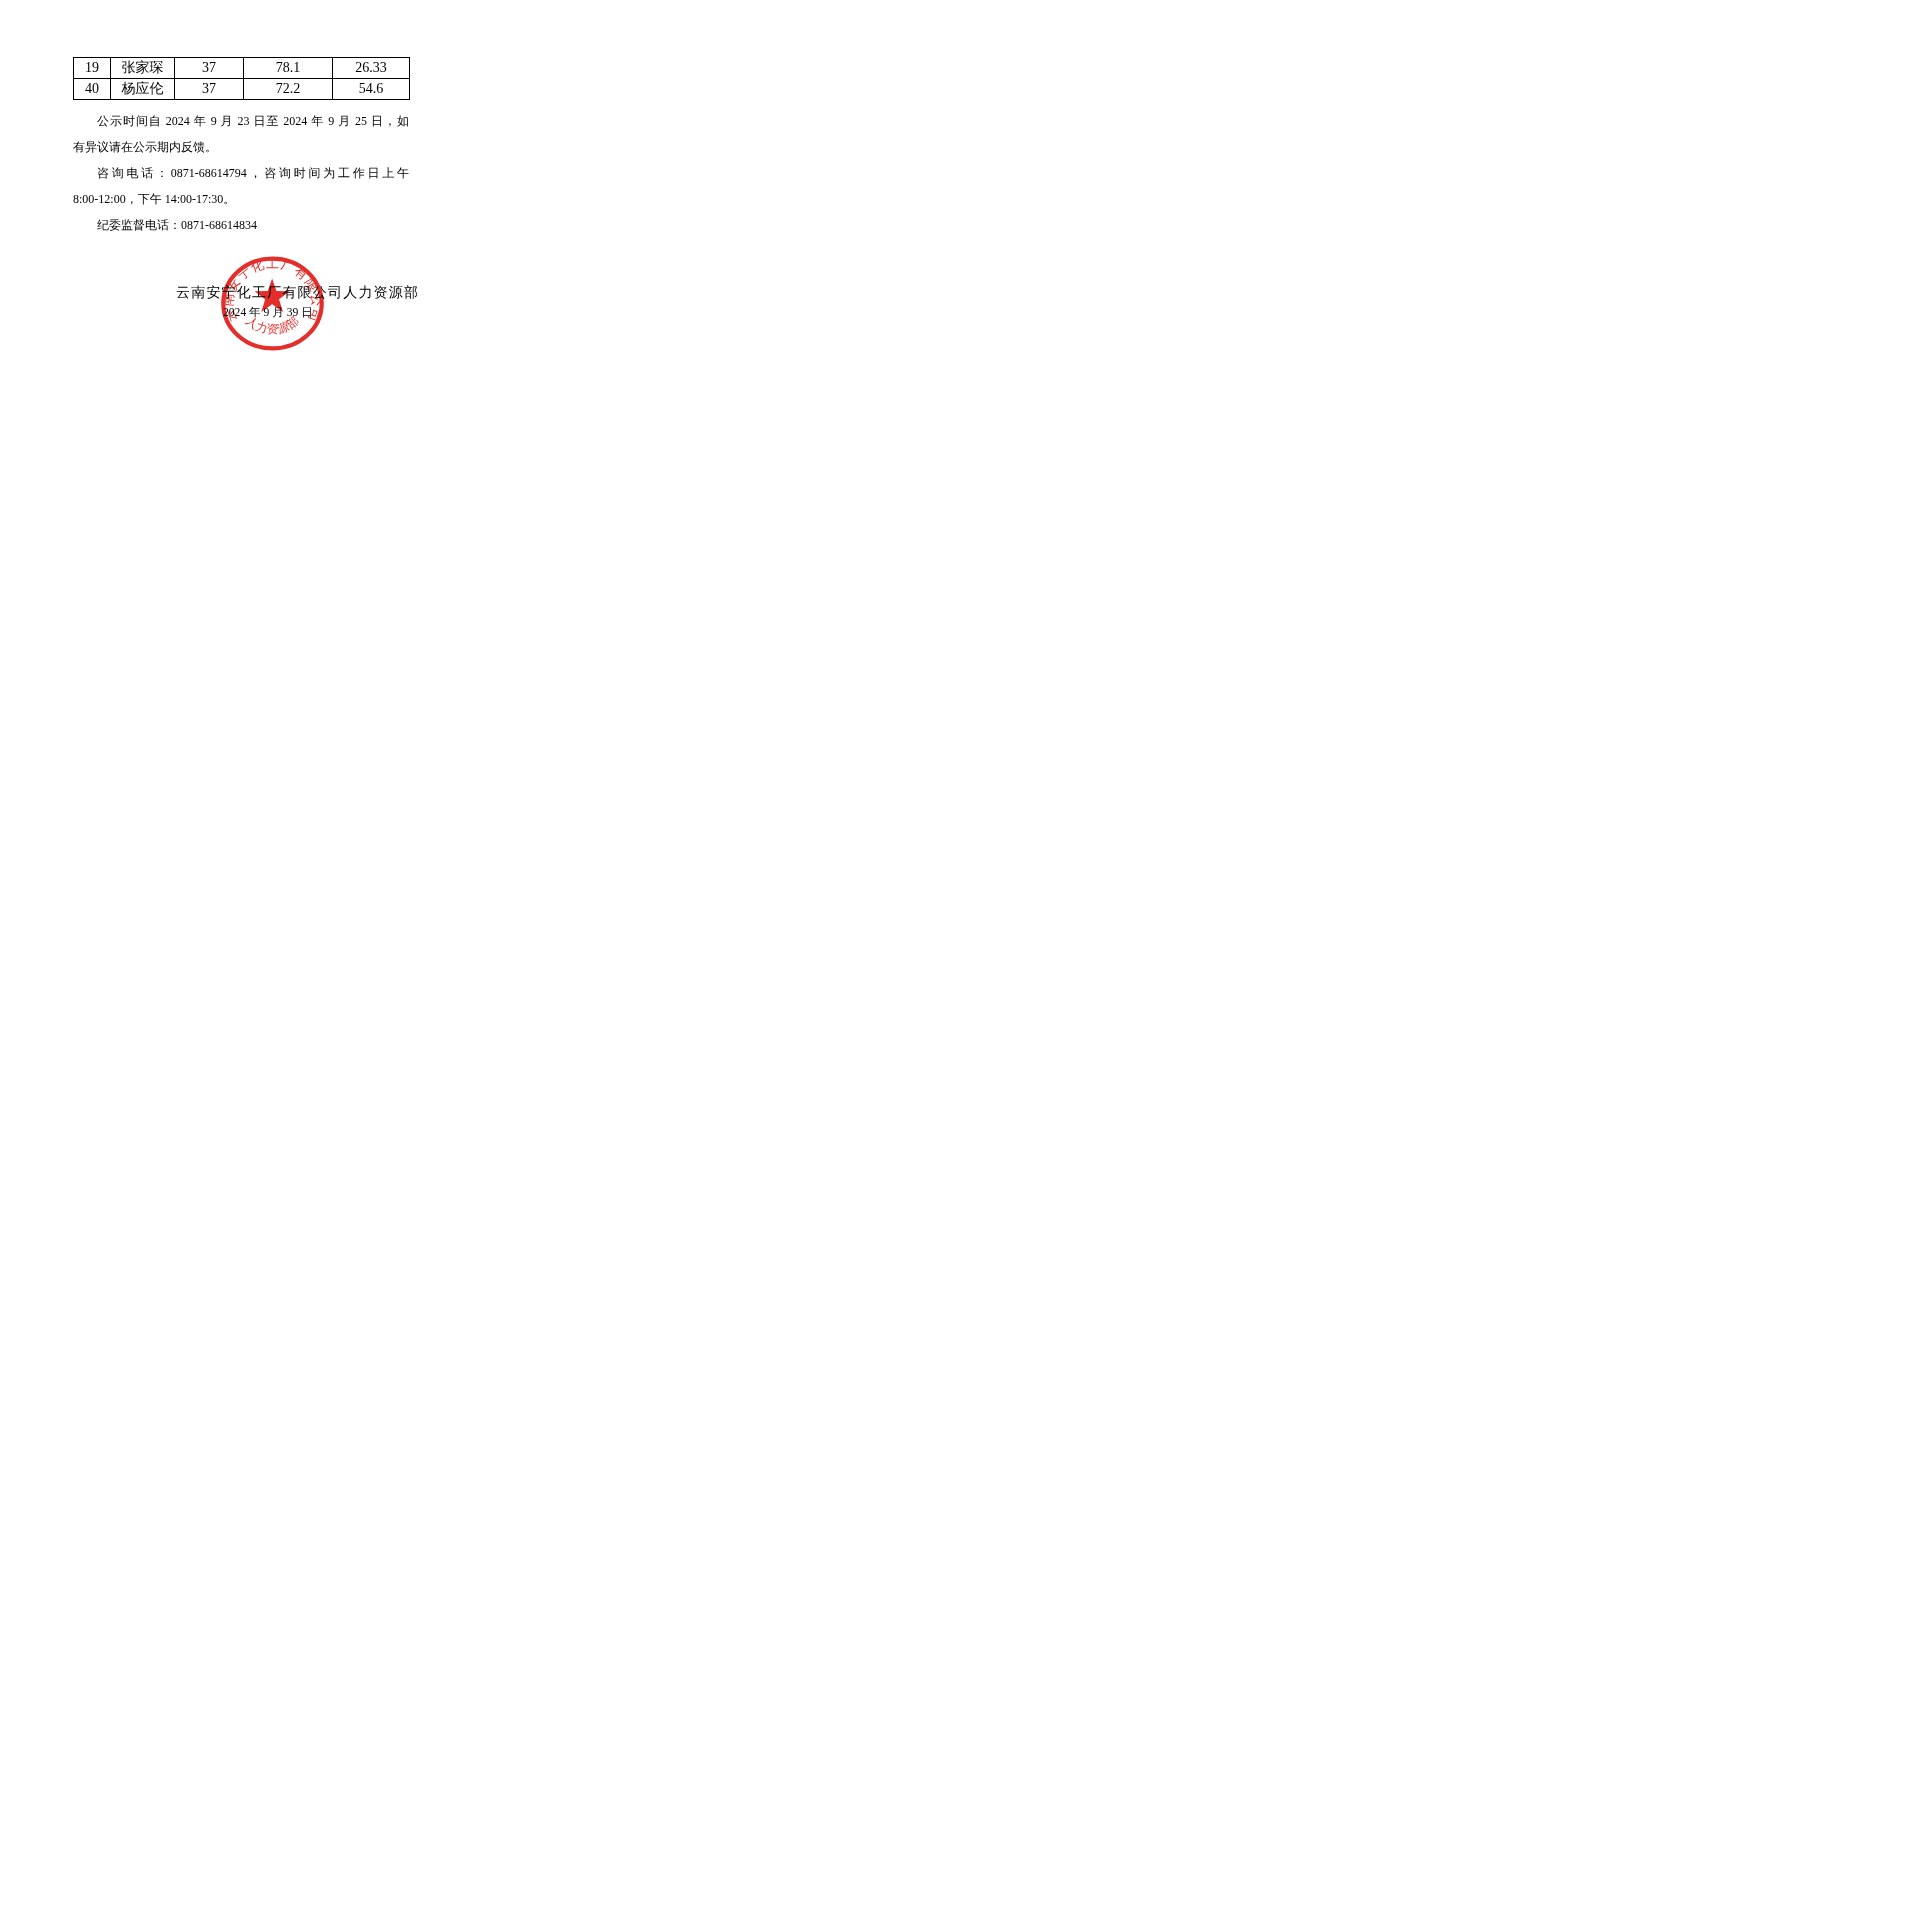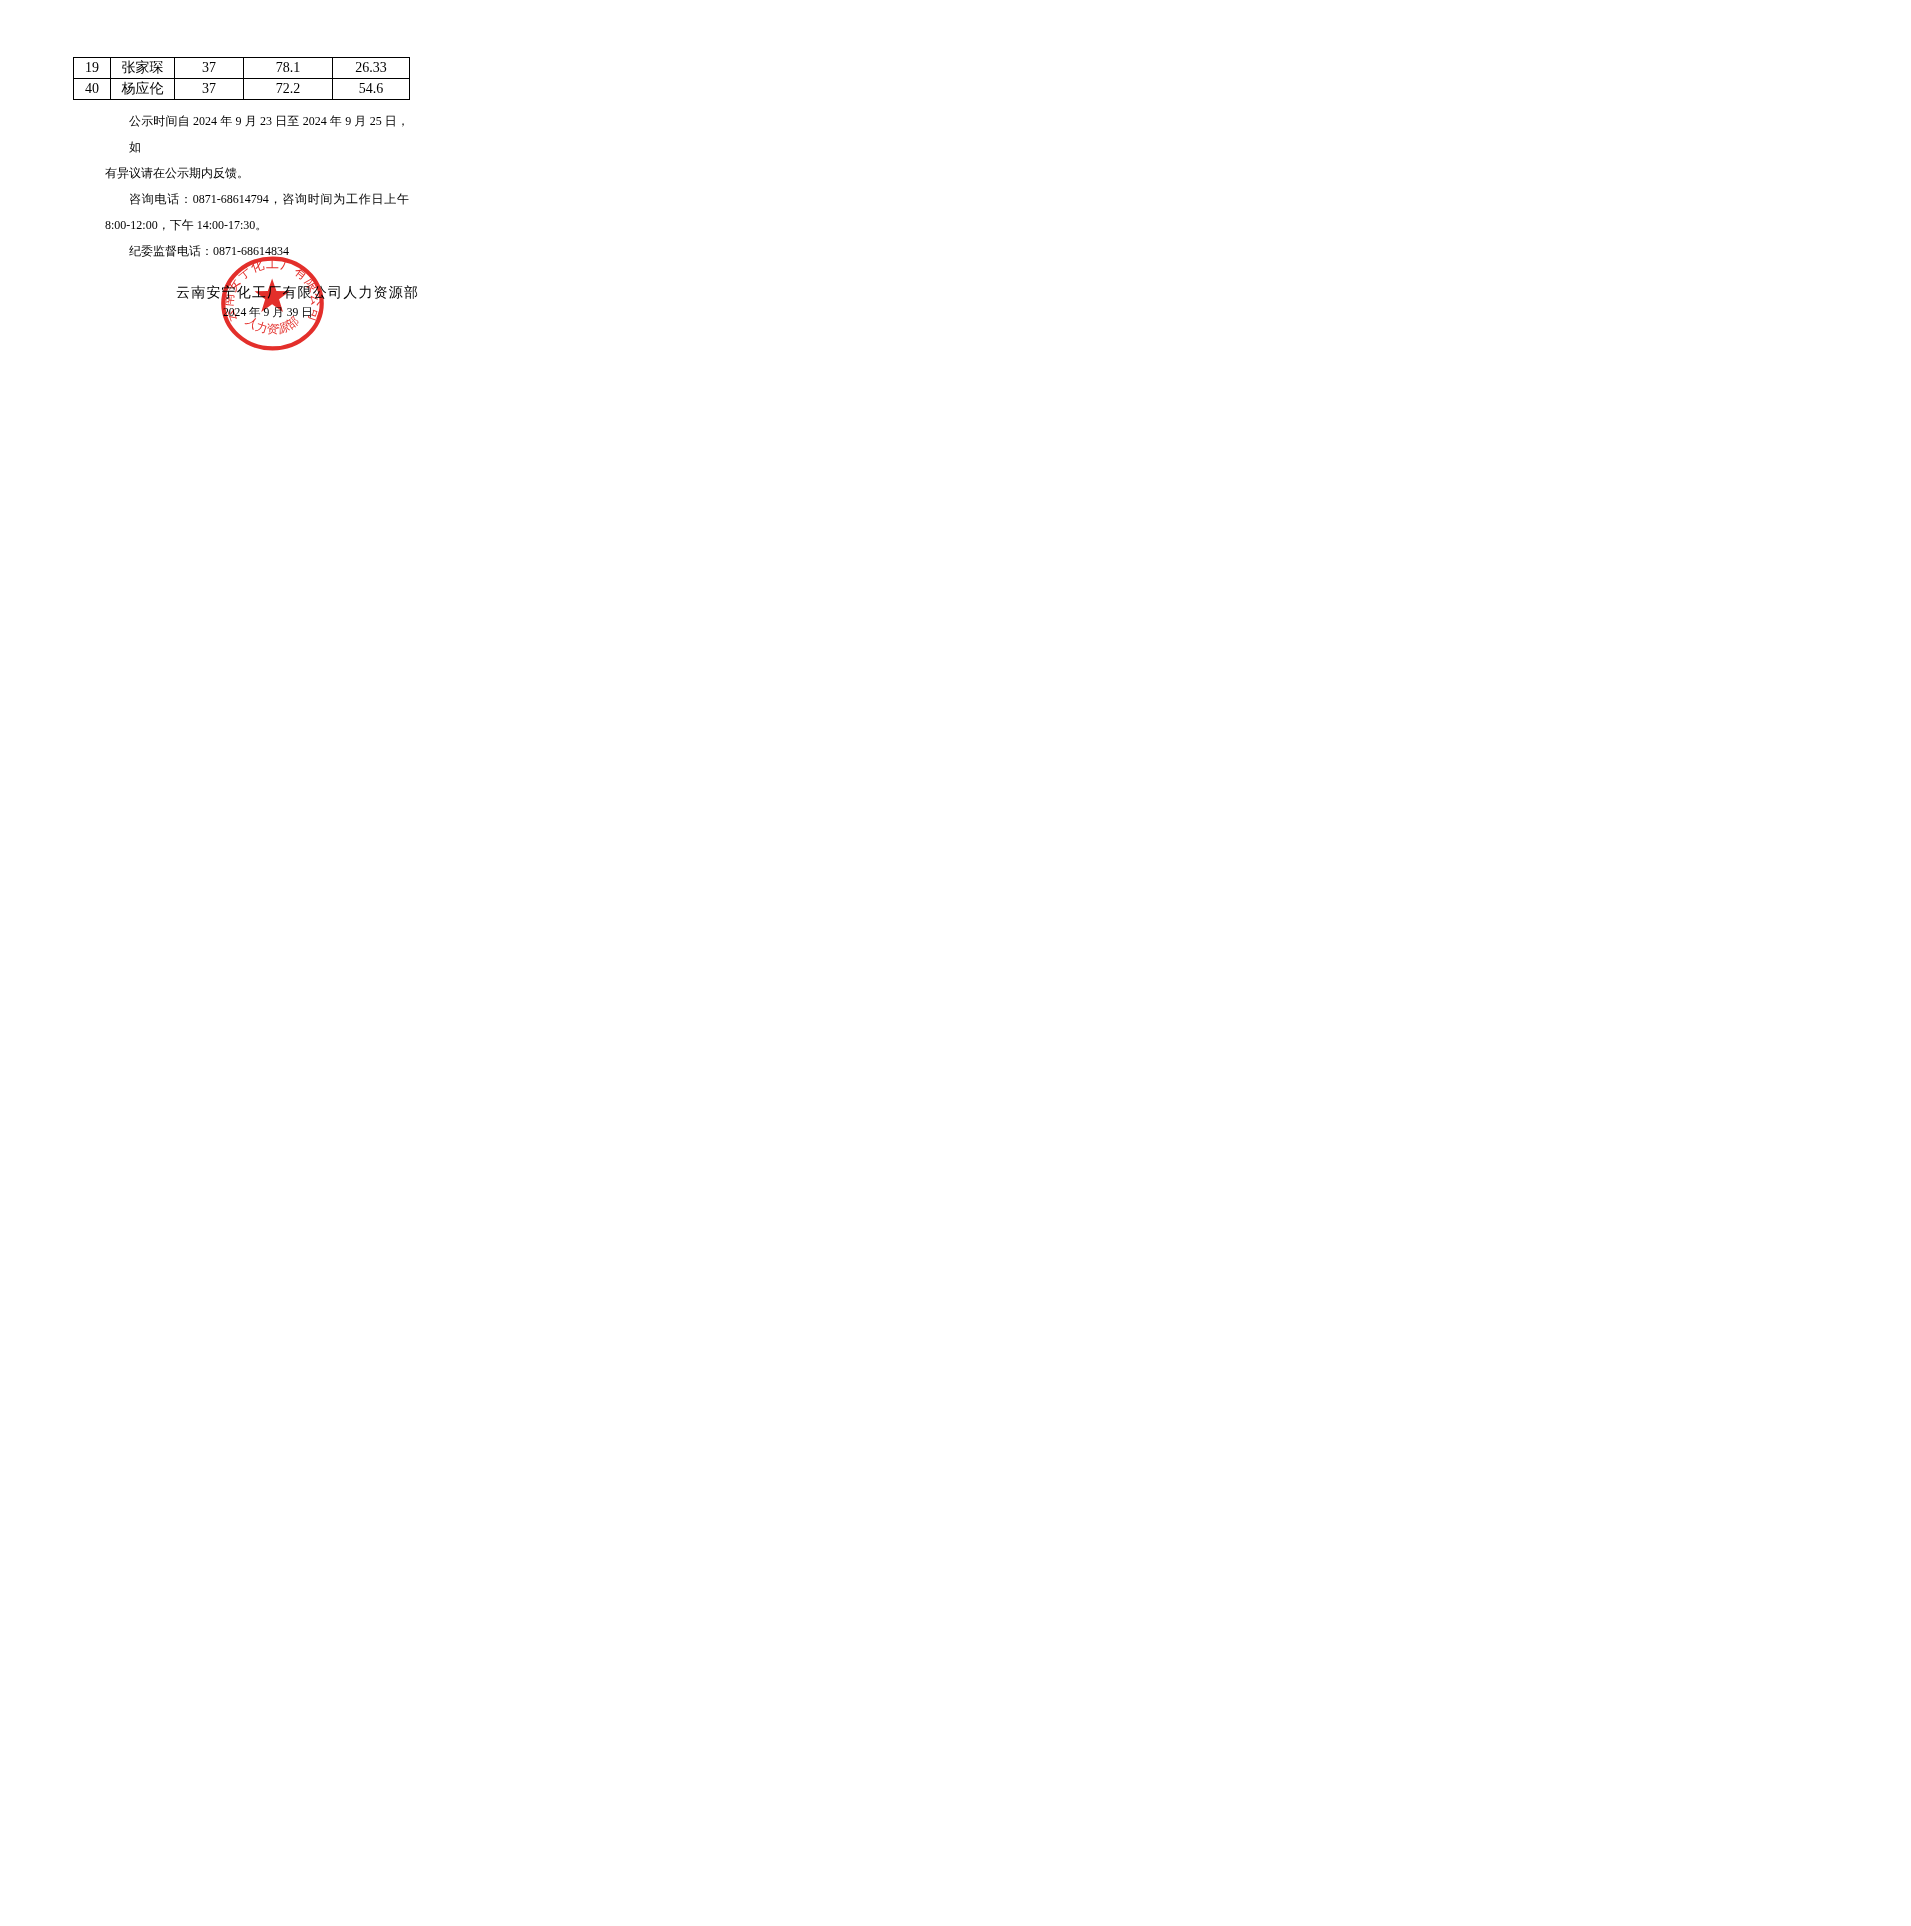--- a/index.html
+++ b/index.html
@@ -20,21 +20,21 @@
     border-top:1.2px solid #000;border-bottom:1.2px solid #000;
     height:20px;text-align:center;vertical-align:middle;
     font-size:14px;padding:0;margin-top:20px;
   }
 
   
   .body-text{
     position:absolute;left:73px;top:108px;width:336px;
     font-size:12px;line-height:26px;
   }
-  .body-text .line{white-space:nowrap;margin-left:32px;}
+  .body-text .line{white-space:nowrap;}
   .body-text .indent{padding-left:24px;}
   .body-text .just{
     white-space:normal;
     text-align:justify;text-align-last:justify;
     text-justify:inter-character;
   }
 
   
   .sig-org{
     position:absolute;left:176px;top:284px;

